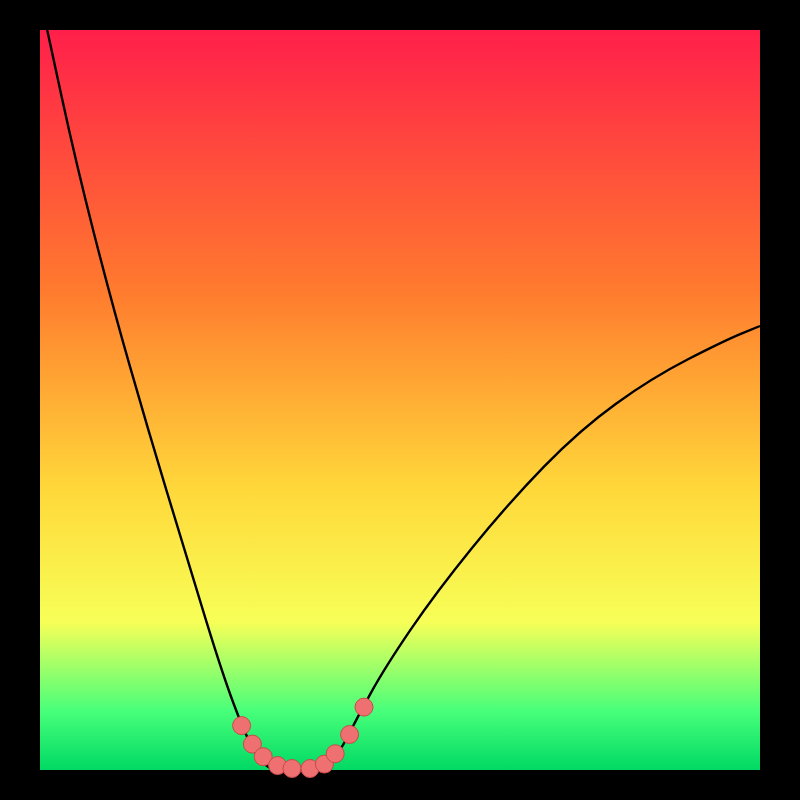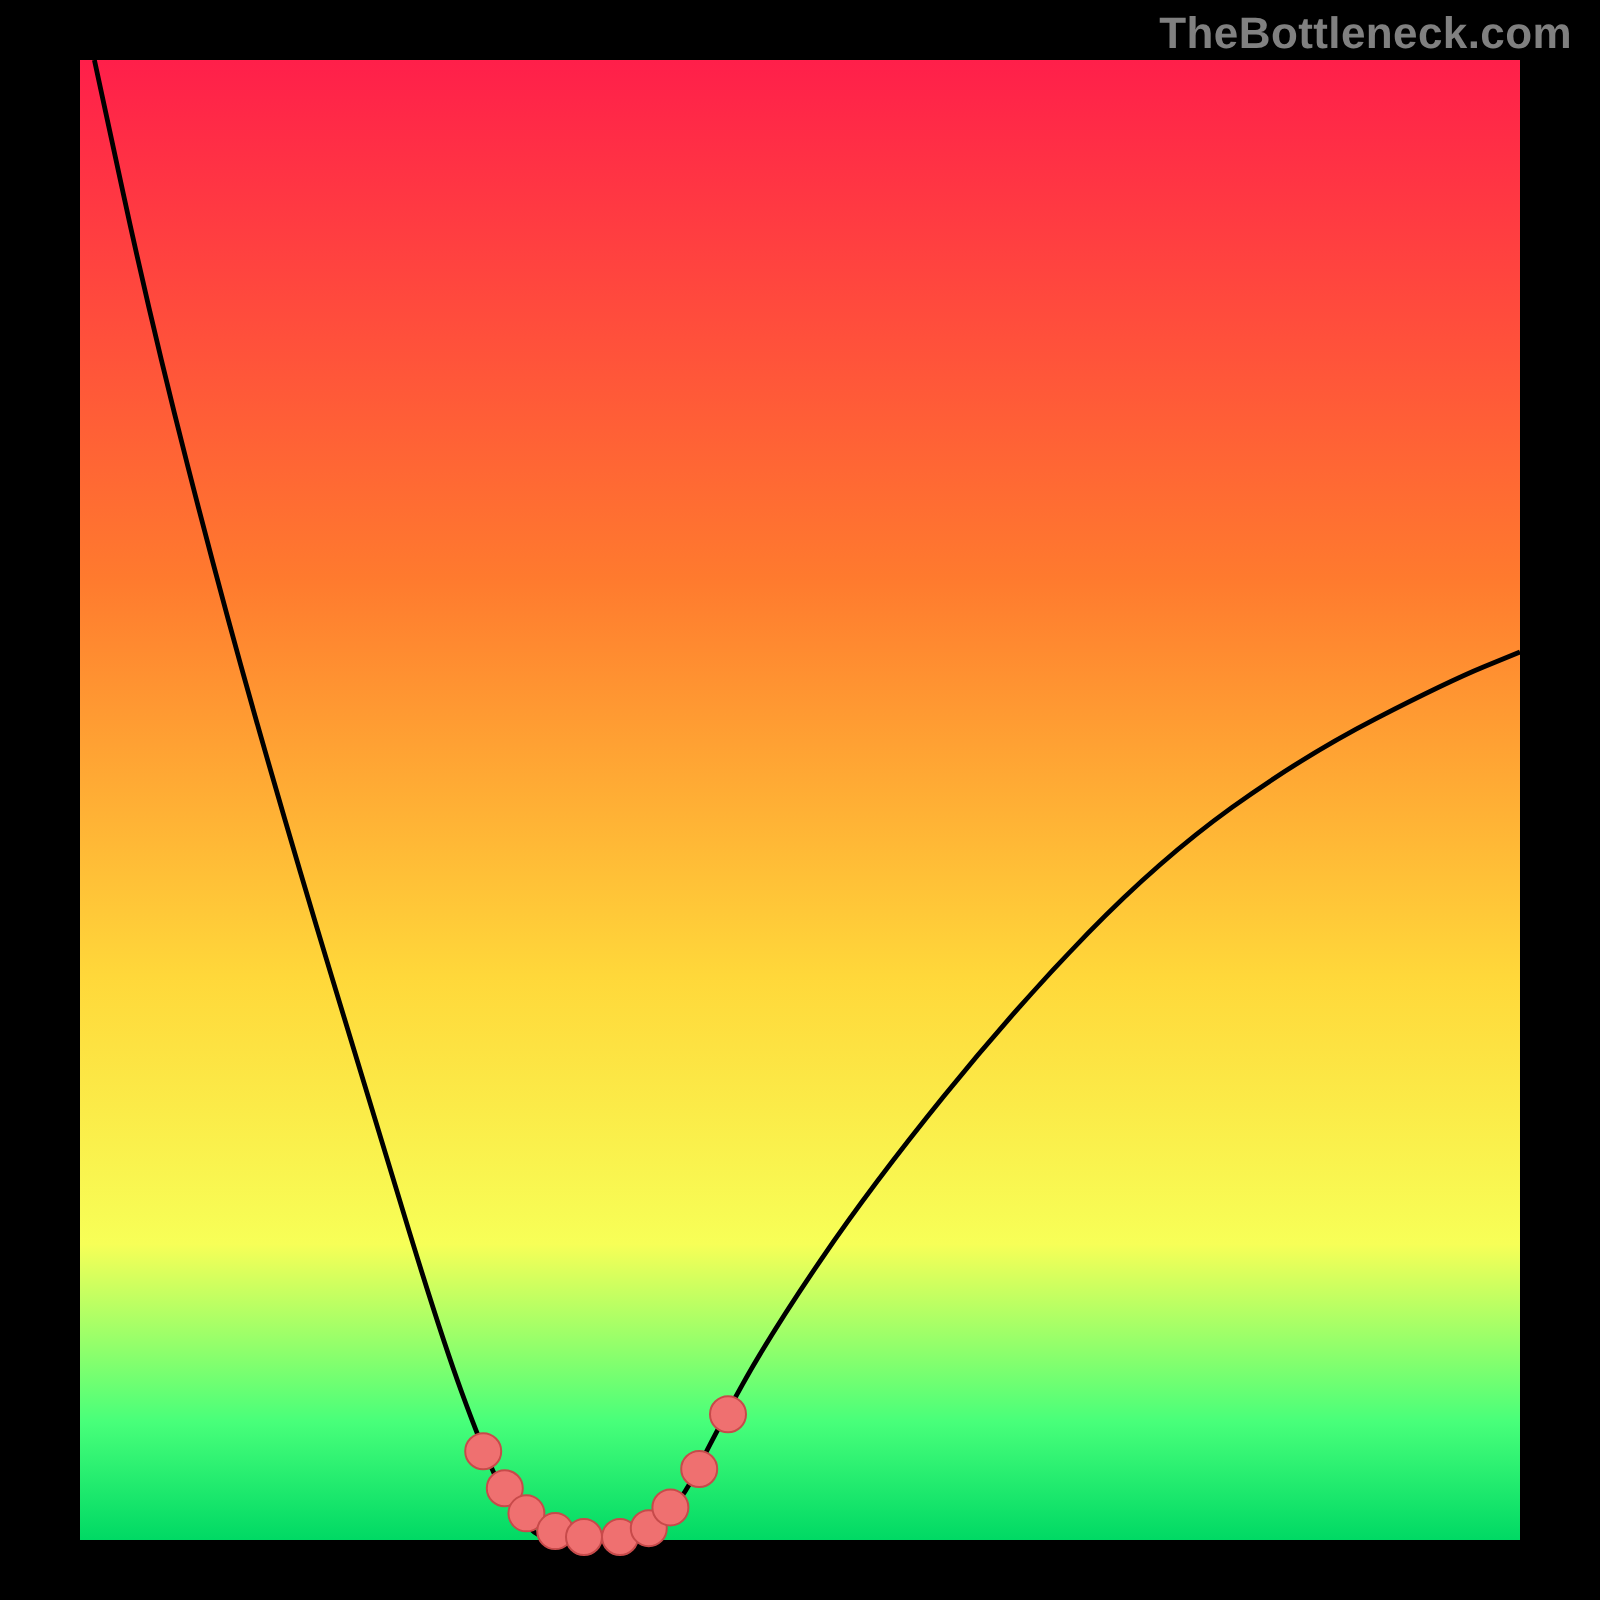--- a/index.html
+++ b/index.html
@@ -58,15 +58,14 @@
         <circle cx="277.6" cy="765.56" r="9" fill="#ef7070" stroke="#c74a4a" stroke-width="1"></circle>
         <circle cx="292" cy="768.52" r="9" fill="#ef7070" stroke="#c74a4a" stroke-width="1"></circle>
         <circle cx="310" cy="768.52" r="9" fill="#ef7070" stroke="#c74a4a" stroke-width="1"></circle>
         <circle cx="324.40000000000003" cy="764.08" r="9" fill="#ef7070" stroke="#c74a4a" stroke-width="1"></circle>
         <circle cx="335.2" cy="753.72" r="9" fill="#ef7070" stroke="#c74a4a" stroke-width="1"></circle>
         <circle cx="349.6" cy="734.48" r="9" fill="#ef7070" stroke="#c74a4a" stroke-width="1"></circle>
         <circle cx="364" cy="707.1" r="9" fill="#ef7070" stroke="#c74a4a" stroke-width="1"></circle>
       </g>
 </svg>
 
-<div class="watermark">TheBottleneck.com</div>
 
 </div>
 
 </body></html>

